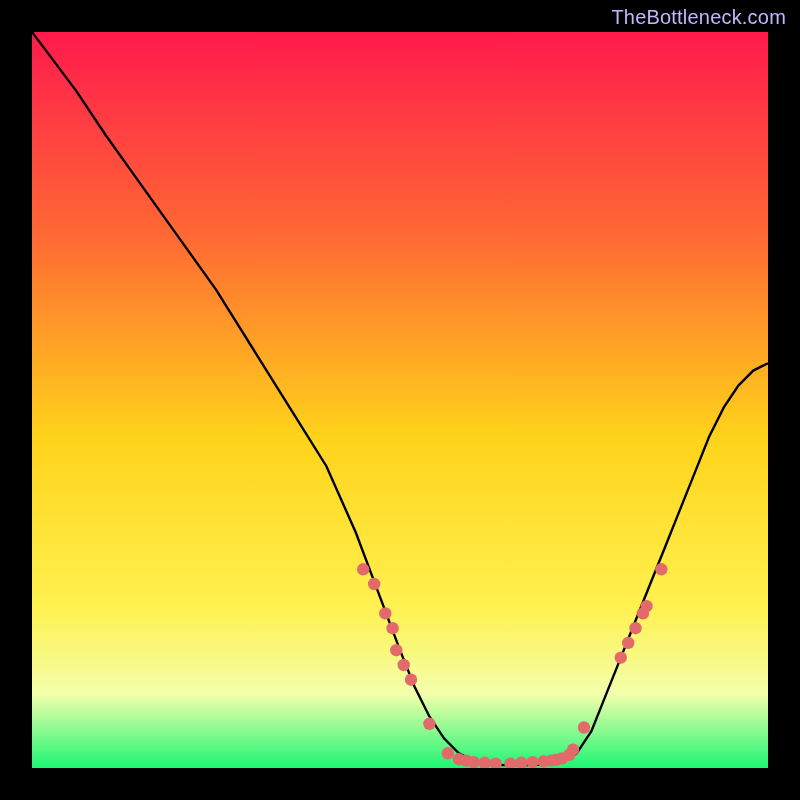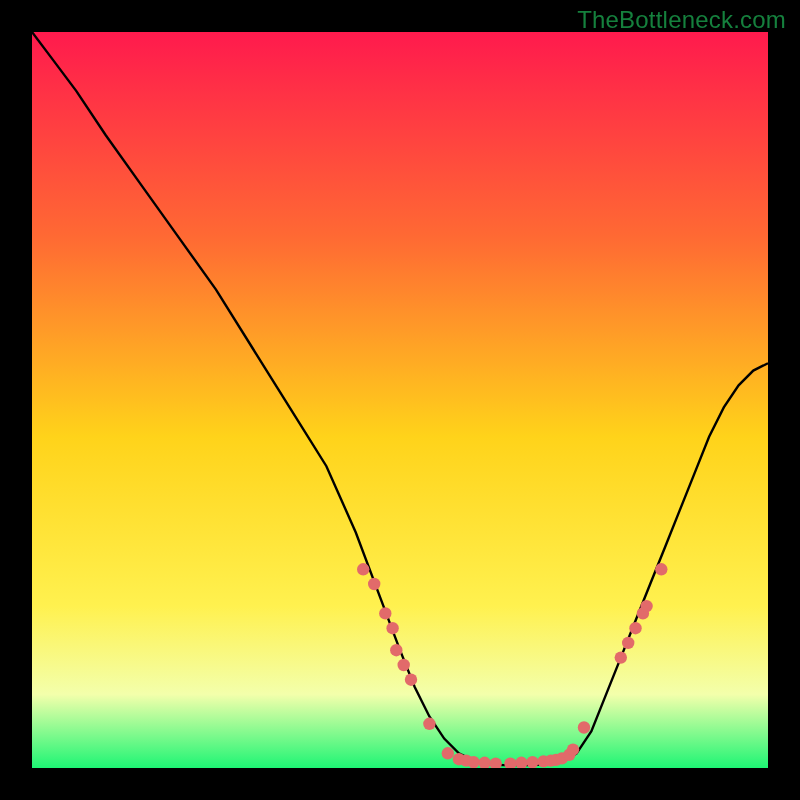--- a/index.html
+++ b/index.html
@@ -8,22 +8,22 @@
     background: #000;
     width: 800px;
     height: 800px;
     position: relative;
     font-family: Arial, sans-serif;
   }
   .watermark {
     position: absolute;
     top: 6px;
     right: 14px;
-    color: #15803d;
-    font-size: 24px;
+    color: #c4b5fd;
+    font-size: 20px;
     font-weight: 500;
     letter-spacing: 0.2px;
     z-index: 10;
   }
   .plot-area {
     position: absolute;
     left: 32px;
     top: 32px;
     width: 736px;
     height: 736px;

